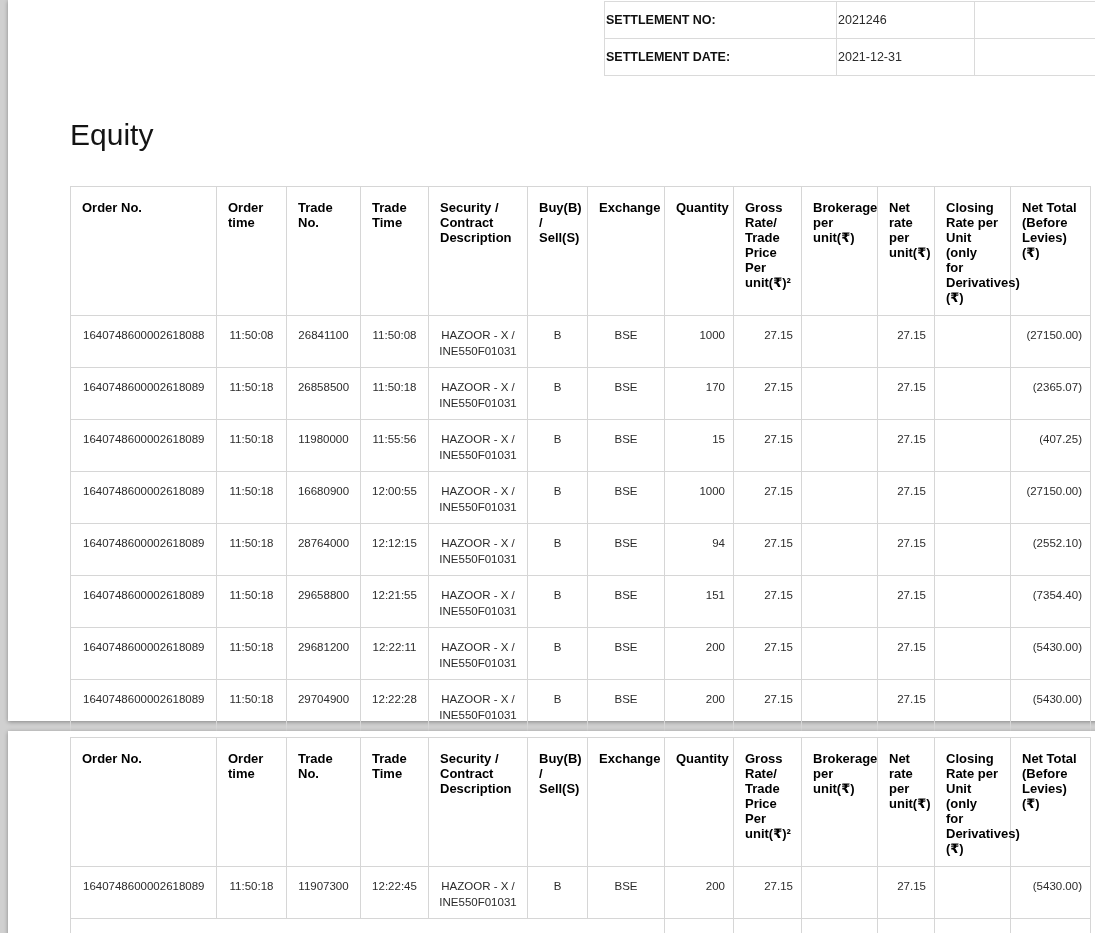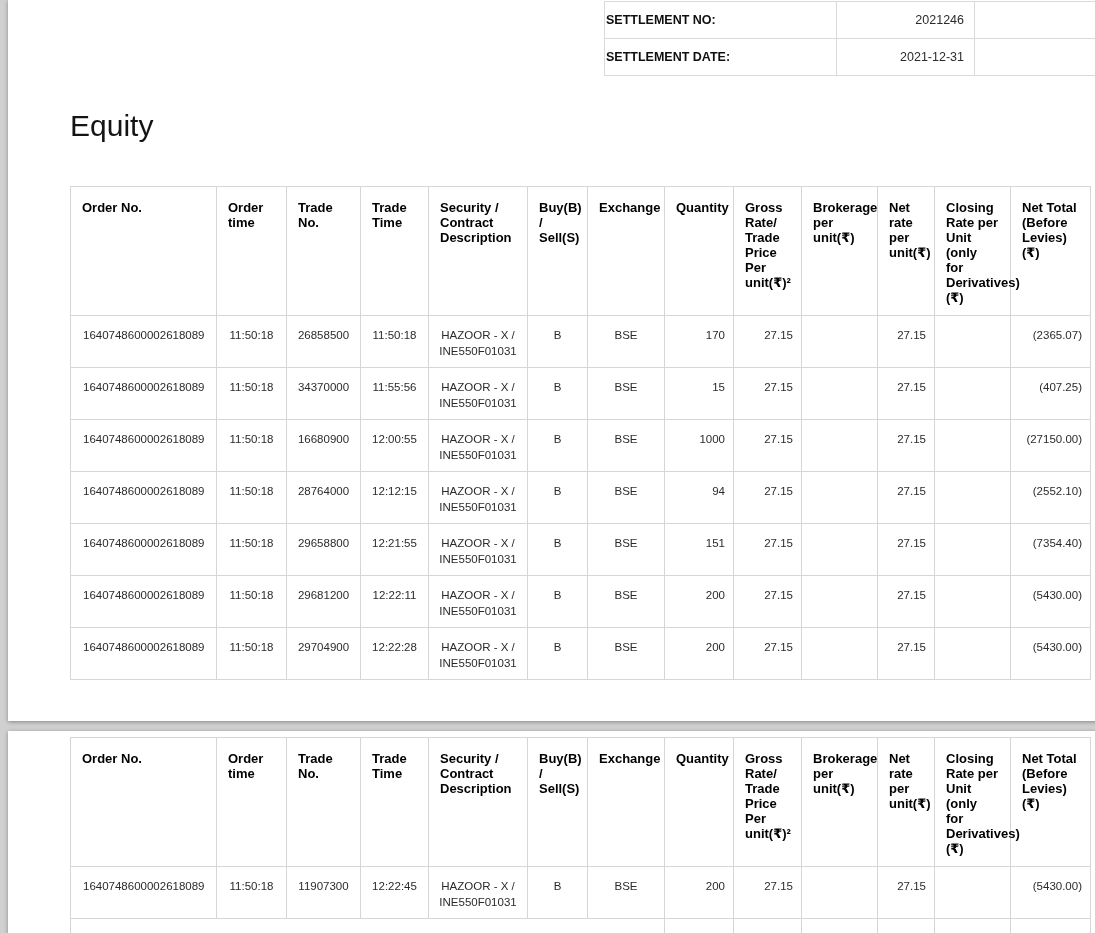--- a/index.html
+++ b/index.html
@@ -16,24 +16,24 @@
   
   .intro{position:absolute;left:62px;top:2px;width:470px;margin:0;
          font-size:18px;line-height:27.5px;color:#1c1c1c}
 
   
   .settlement{position:absolute;left:596px;top:1px;width:600px;
               border-collapse:collapse;table-layout:fixed}
   .settlement td{border:1px solid #dadada;height:34px;font-size:12.5px;
                  vertical-align:middle;color:#2b2b2b}
   .settlement .set-label{font-weight:bold;color:#101010}
-  .settlement .set-value{text-align:right;padding-right:10px}
+  .settlement .set-value{padding-right:10px}
 
   
-  .equity{position:absolute;left:62px;top:109px;margin:0;font-size:30px;
+  .equity{position:absolute;left:62px;top:118px;margin:0;font-size:30px;
           font-weight:400;color:#141414}
 
   
   .trades{position:absolute;left:62px;width:1020px;border-collapse:collapse;
           table-layout:fixed}
   #table1{top:186px}
   #table2{top:6px}
   .trades th,.trades td{border:1px solid #d6d6d6;vertical-align:top;
           white-space:pre-line;overflow:visible}
   .trades th{font-size:13px;line-height:15px;font-weight:bold;color:#000;
@@ -126,39 +126,55 @@
 for
 Derivatives)
 (₹)</th>
           <th>Net Total
 (Before
 Levies)(₹)</th>
         </tr>
       </thead>
     <tbody id="tbody1">
         <tr>
+          <td class="al-l">1640748600002618088</td>
+          <td class="al-c">11:50:08</td>
+          <td class="al-c">26841100</td>
+          <td class="al-c">11:50:08</td>
+          <td class="al-c">HAZOOR - X /
+INE550F01031</td>
+          <td class="al-c">B</td>
+          <td class="al-c">BSE</td>
+          <td class="al-r">1000</td>
+          <td class="al-r">27.15</td>
+          <td class="al-r"></td>
+          <td class="al-r">27.15</td>
+          <td class="al-r"></td>
+          <td class="al-r">(27150.00)</td>
+        </tr>
+        <tr>
           <td class="al-l">1640748600002618089</td>
           <td class="al-c">11:50:18</td>
           <td class="al-c">26858500</td>
           <td class="al-c">11:50:18</td>
           <td class="al-c">HAZOOR - X /
 INE550F01031</td>
           <td class="al-c">B</td>
           <td class="al-c">BSE</td>
           <td class="al-r">170</td>
           <td class="al-r">27.15</td>
           <td class="al-r"></td>
           <td class="al-r">27.15</td>
           <td class="al-r"></td>
           <td class="al-r">(2365.07)</td>
         </tr>
         <tr>
           <td class="al-l">1640748600002618089</td>
           <td class="al-c">11:50:18</td>
-          <td class="al-c">34370000</td>
+          <td class="al-c">11980000</td>
           <td class="al-c">11:55:56</td>
           <td class="al-c">HAZOOR - X /
 INE550F01031</td>
           <td class="al-c">B</td>
           <td class="al-c">BSE</td>
           <td class="al-r">15</td>
           <td class="al-r">27.15</td>
           <td class="al-r"></td>
           <td class="al-r">27.15</td>
           <td class="al-r"></td>

